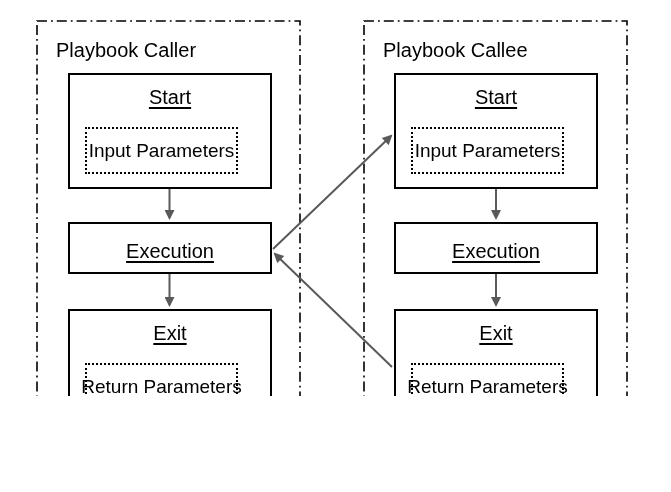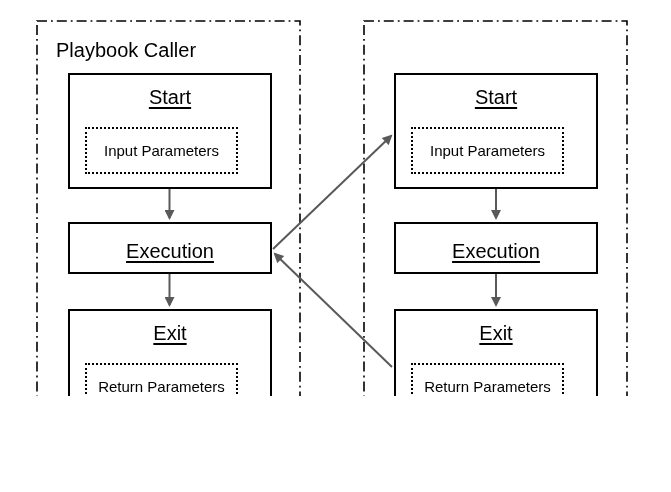--- a/index.html
+++ b/index.html
@@ -68,21 +68,21 @@
   .param {
     position: absolute;
     left: 15px;
     right: 32px;
     top: 52px;
     height: 47px;
     border: 2px dotted var(--box-border);
     display: flex;
     align-items: center;
     justify-content: center;
-    font-size: 15px;
+    font-size: 19px;
     white-space: nowrap;
   }
 </style>
 </head>
 <body>
 
 <div class="stage">
 
   <svg class="layer" viewBox="0 0 671 492">
     <defs>
@@ -97,20 +97,21 @@
     <line class="flow" x1="169.5" y1="189" x2="169.5" y2="218" marker-end="url(#ah)"></line>
     <line class="flow" x1="169.5" y1="274" x2="169.5" y2="305" marker-end="url(#ah)"></line>
     <line class="flow" x1="496" y1="189" x2="496" y2="218" marker-end="url(#ah)"></line>
     <line class="flow" x1="496" y1="274" x2="496" y2="305" marker-end="url(#ah)"></line>
 
     <line class="flow" x1="273" y1="249" x2="391" y2="136" marker-end="url(#ah)"></line>
     <line class="flow" x1="392" y1="367" x2="275" y2="254" marker-end="url(#ah)"></line>
   </svg>
 
   <div class="ctitle" style="left:56px; top:38px;">Playbook Caller</div>
+  <div class="ctitle" style="left:383px; top:38px;">Playbook Callee</div>
 
   <div class="node" style="left:68px; top:73px; width:204px; height:116px;">
     <div class="node-title">Start</div>
     <div class="param">
       <span>Input Parameters</span>
     </div>
   </div>
 
   <div class="node node-exec" style="left:68px; top:222px; width:204px; height:52px;">
     <div class="node-title">Execution</div>

